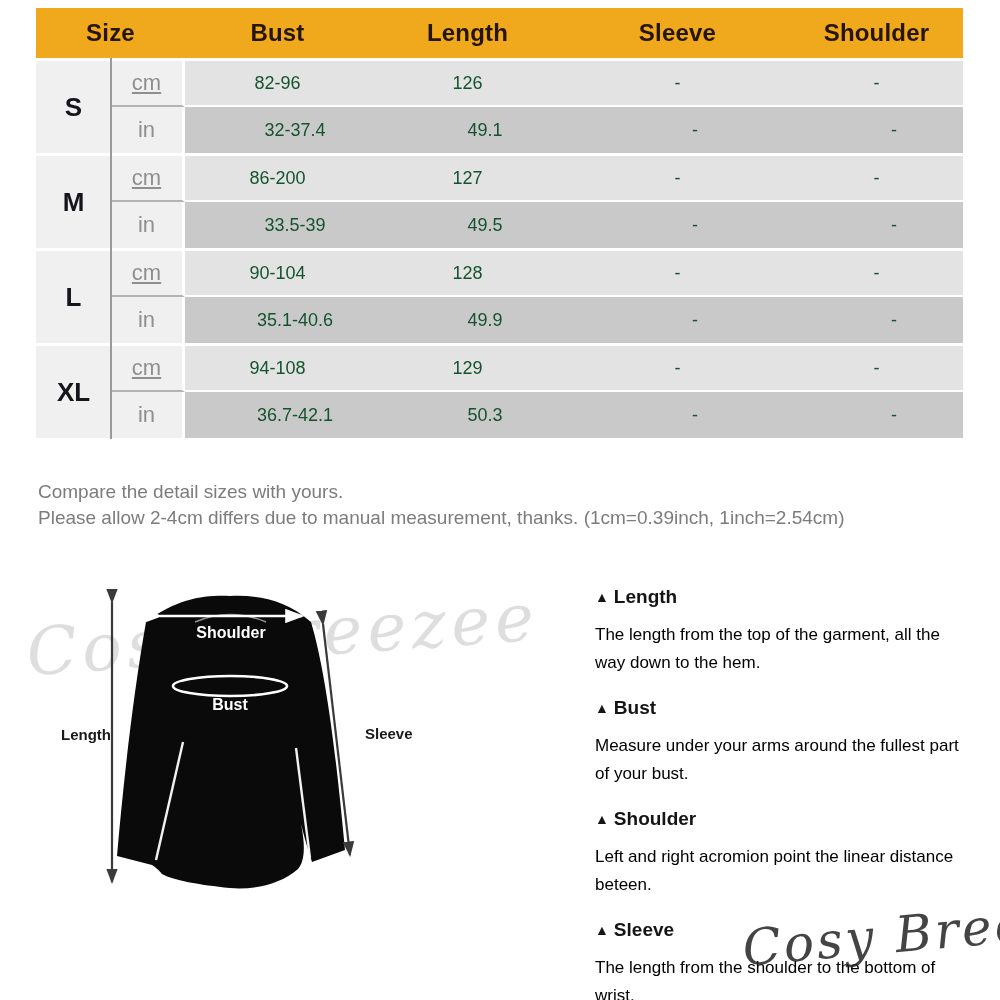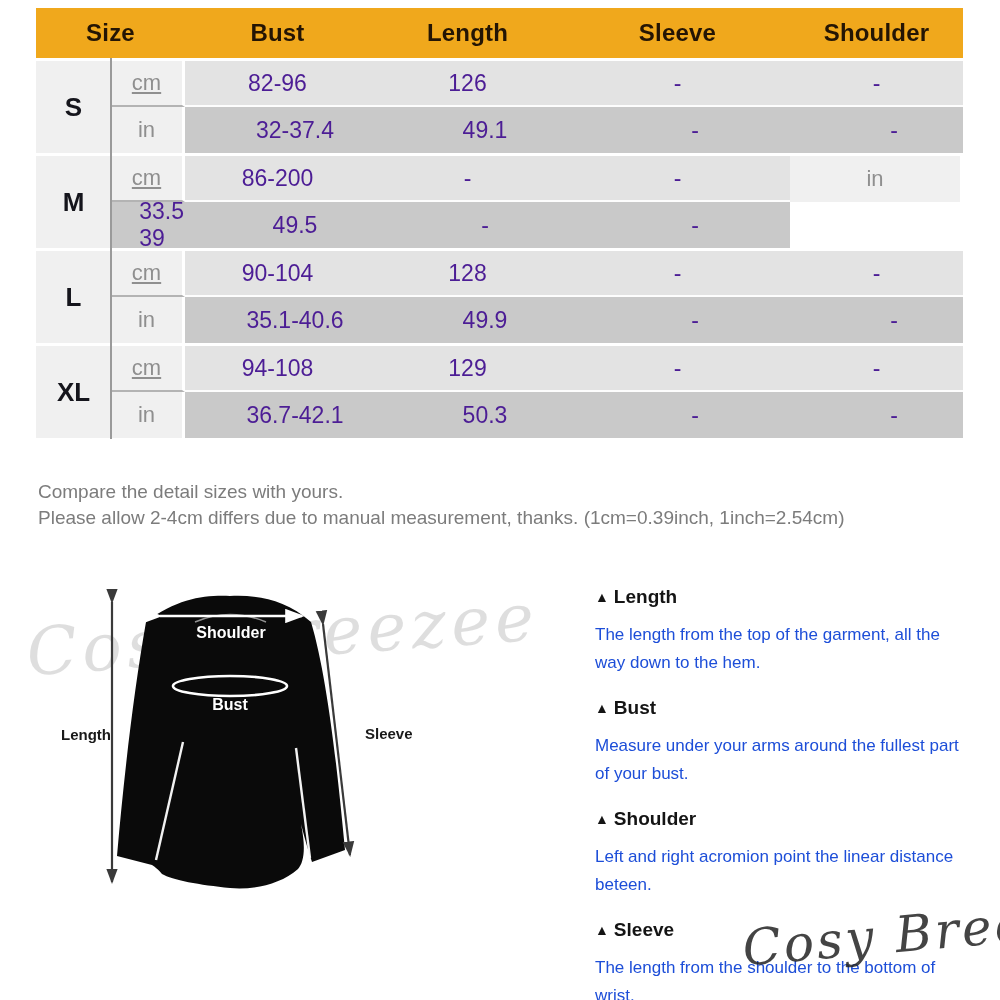--- a/index.html
+++ b/index.html
@@ -29,21 +29,21 @@
   .cell { display:flex; align-items:center; justify-content:center; }
   .size-cell {
     grid-row:1 / 3; grid-column:1; background:#f0f0f0;
     font-weight:bold; font-size:26px; color:#15151c;
   }
   .unit-cell {
     background:#f0f0f0; color:#8f8f8f; font-size:22px;
     border-right:3px solid #ffffff;
   }
   .unit-cell.cm { border-bottom:2px solid #b3b3b3;text-decoration:underline; }
-  .data-cell { font-size:23px; color:#4c1d95; }
+  .data-cell { font-size:18px; color:#14532d; }
   .row-light { background:#e3e3e3; border-bottom:2px solid #fdfdfd; }
   .row-dark  { background:#c9c9c9;padding-left:35px; }
   .v-divider {
     position:absolute; left:110px; top:58px; width:2px; height:381px;
     background:#9a9a9a;
   }
 
   
   .notes { position:absolute; left:38px; top:479px; color:#7c7c7c;
     font-size:19px; line-height:26px; }
@@ -58,21 +58,21 @@
   .garment-svg { position:absolute; left:40px; top:580px; }
 
   
   .guide { position:absolute; left:595px; top:586px; width:372px; }
   .guide h3 {
     font-size:19px; font-weight:bold; color:#141414; margin:0 0 13px 0;
     display:flex; align-items:center;
   }
   .guide h3 .tri { font-size:14px; margin-right:5px; color:#141414; }
   .guide p {
-    font-size:17px; color:#1d4ed8; line-height:1.62; margin:0 0 21px 0;
+    font-size:17px; color:#000000; line-height:1.62; margin:0 0 21px 0;
   }
 
   .wm-right {
     position:absolute; left:742px; top:903px;
     font-family:"DejaVu Serif", serif; font-style:italic;
     font-size:50px; letter-spacing:3px; color:rgba(35,35,35,0.85);
     transform:rotate(-5deg); white-space:nowrap;
   }
 </style>
 </head>
@@ -100,20 +100,21 @@
       <div class="cell data-cell row-dark">32-37.4</div>
       <div class="cell data-cell row-dark">49.1</div>
       <div class="cell data-cell row-dark">-</div>
       <div class="cell data-cell row-dark">-</div>
     </div>
 
     <div class="tgroup">
       <div class="cell size-cell">M</div>
       <div class="cell unit-cell cm">cm</div>
       <div class="cell data-cell row-light">86-200</div>
+      <div class="cell data-cell row-light">127</div>
       <div class="cell data-cell row-light">-</div>
       <div class="cell data-cell row-light">-</div>
       <div class="cell unit-cell in">in</div>
       <div class="cell data-cell row-dark">33.5-39</div>
       <div class="cell data-cell row-dark">49.5</div>
       <div class="cell data-cell row-dark">-</div>
       <div class="cell data-cell row-dark">-</div>
     </div>
 
     <div class="tgroup">

